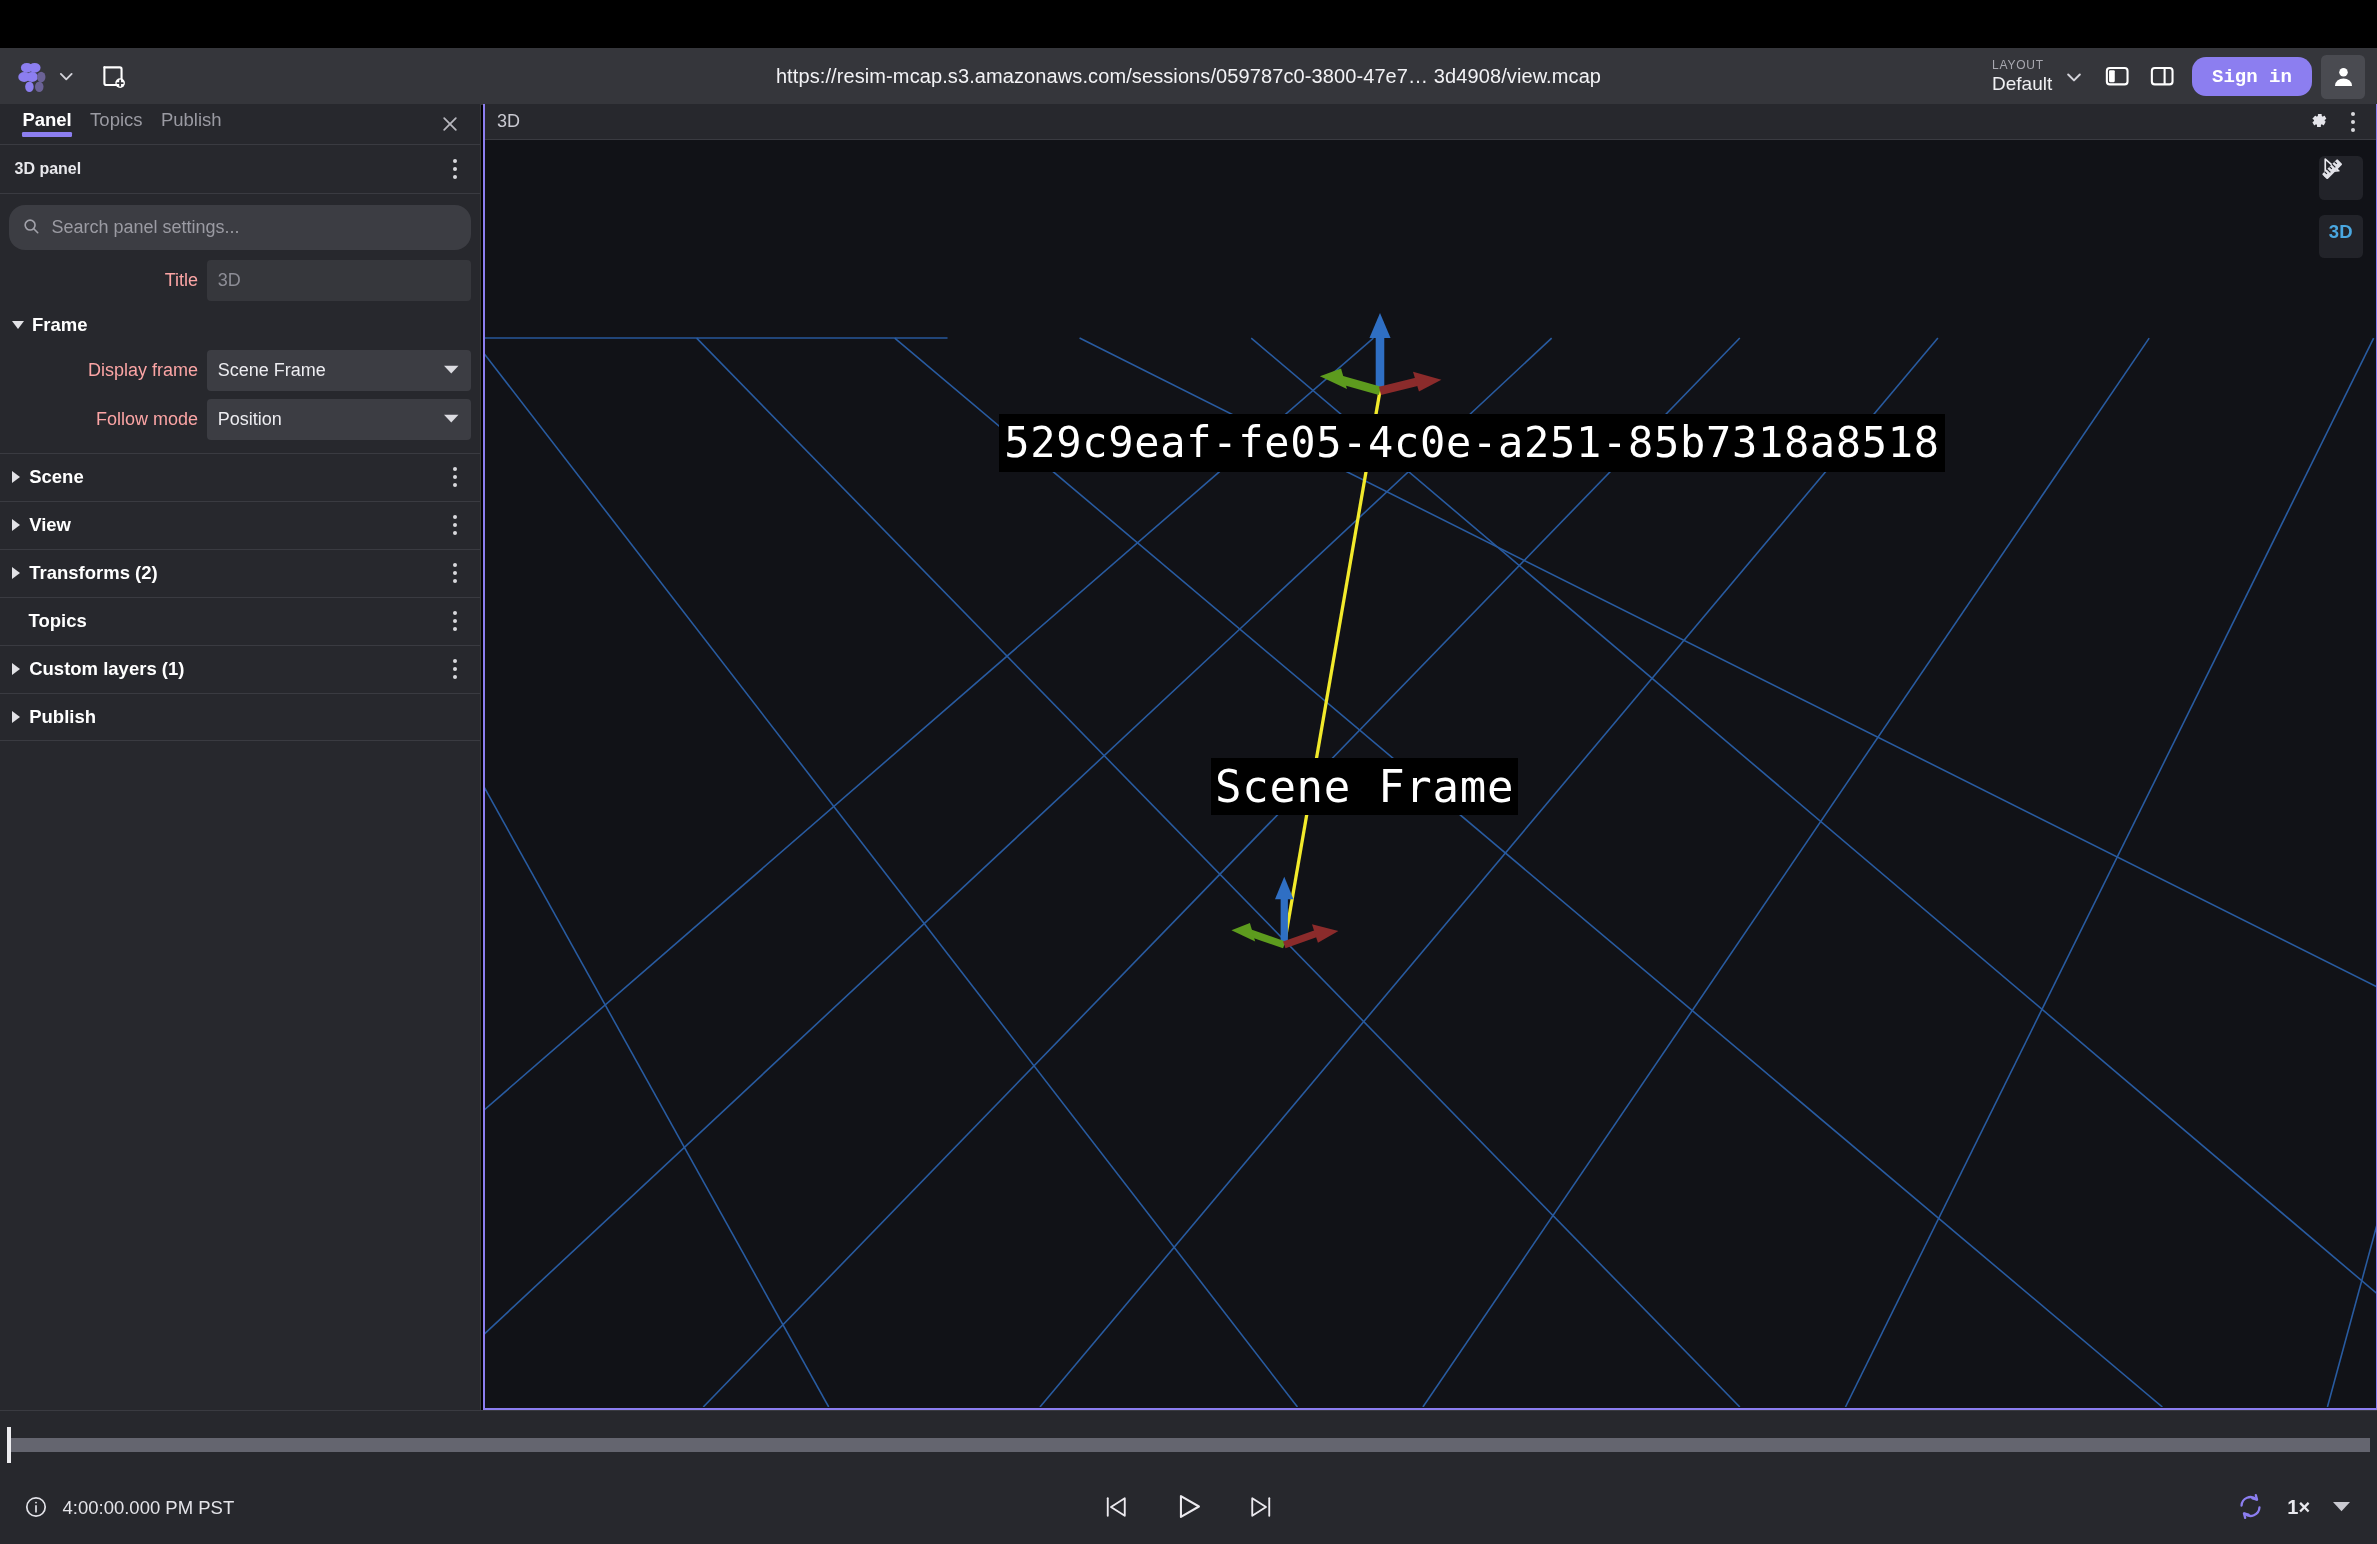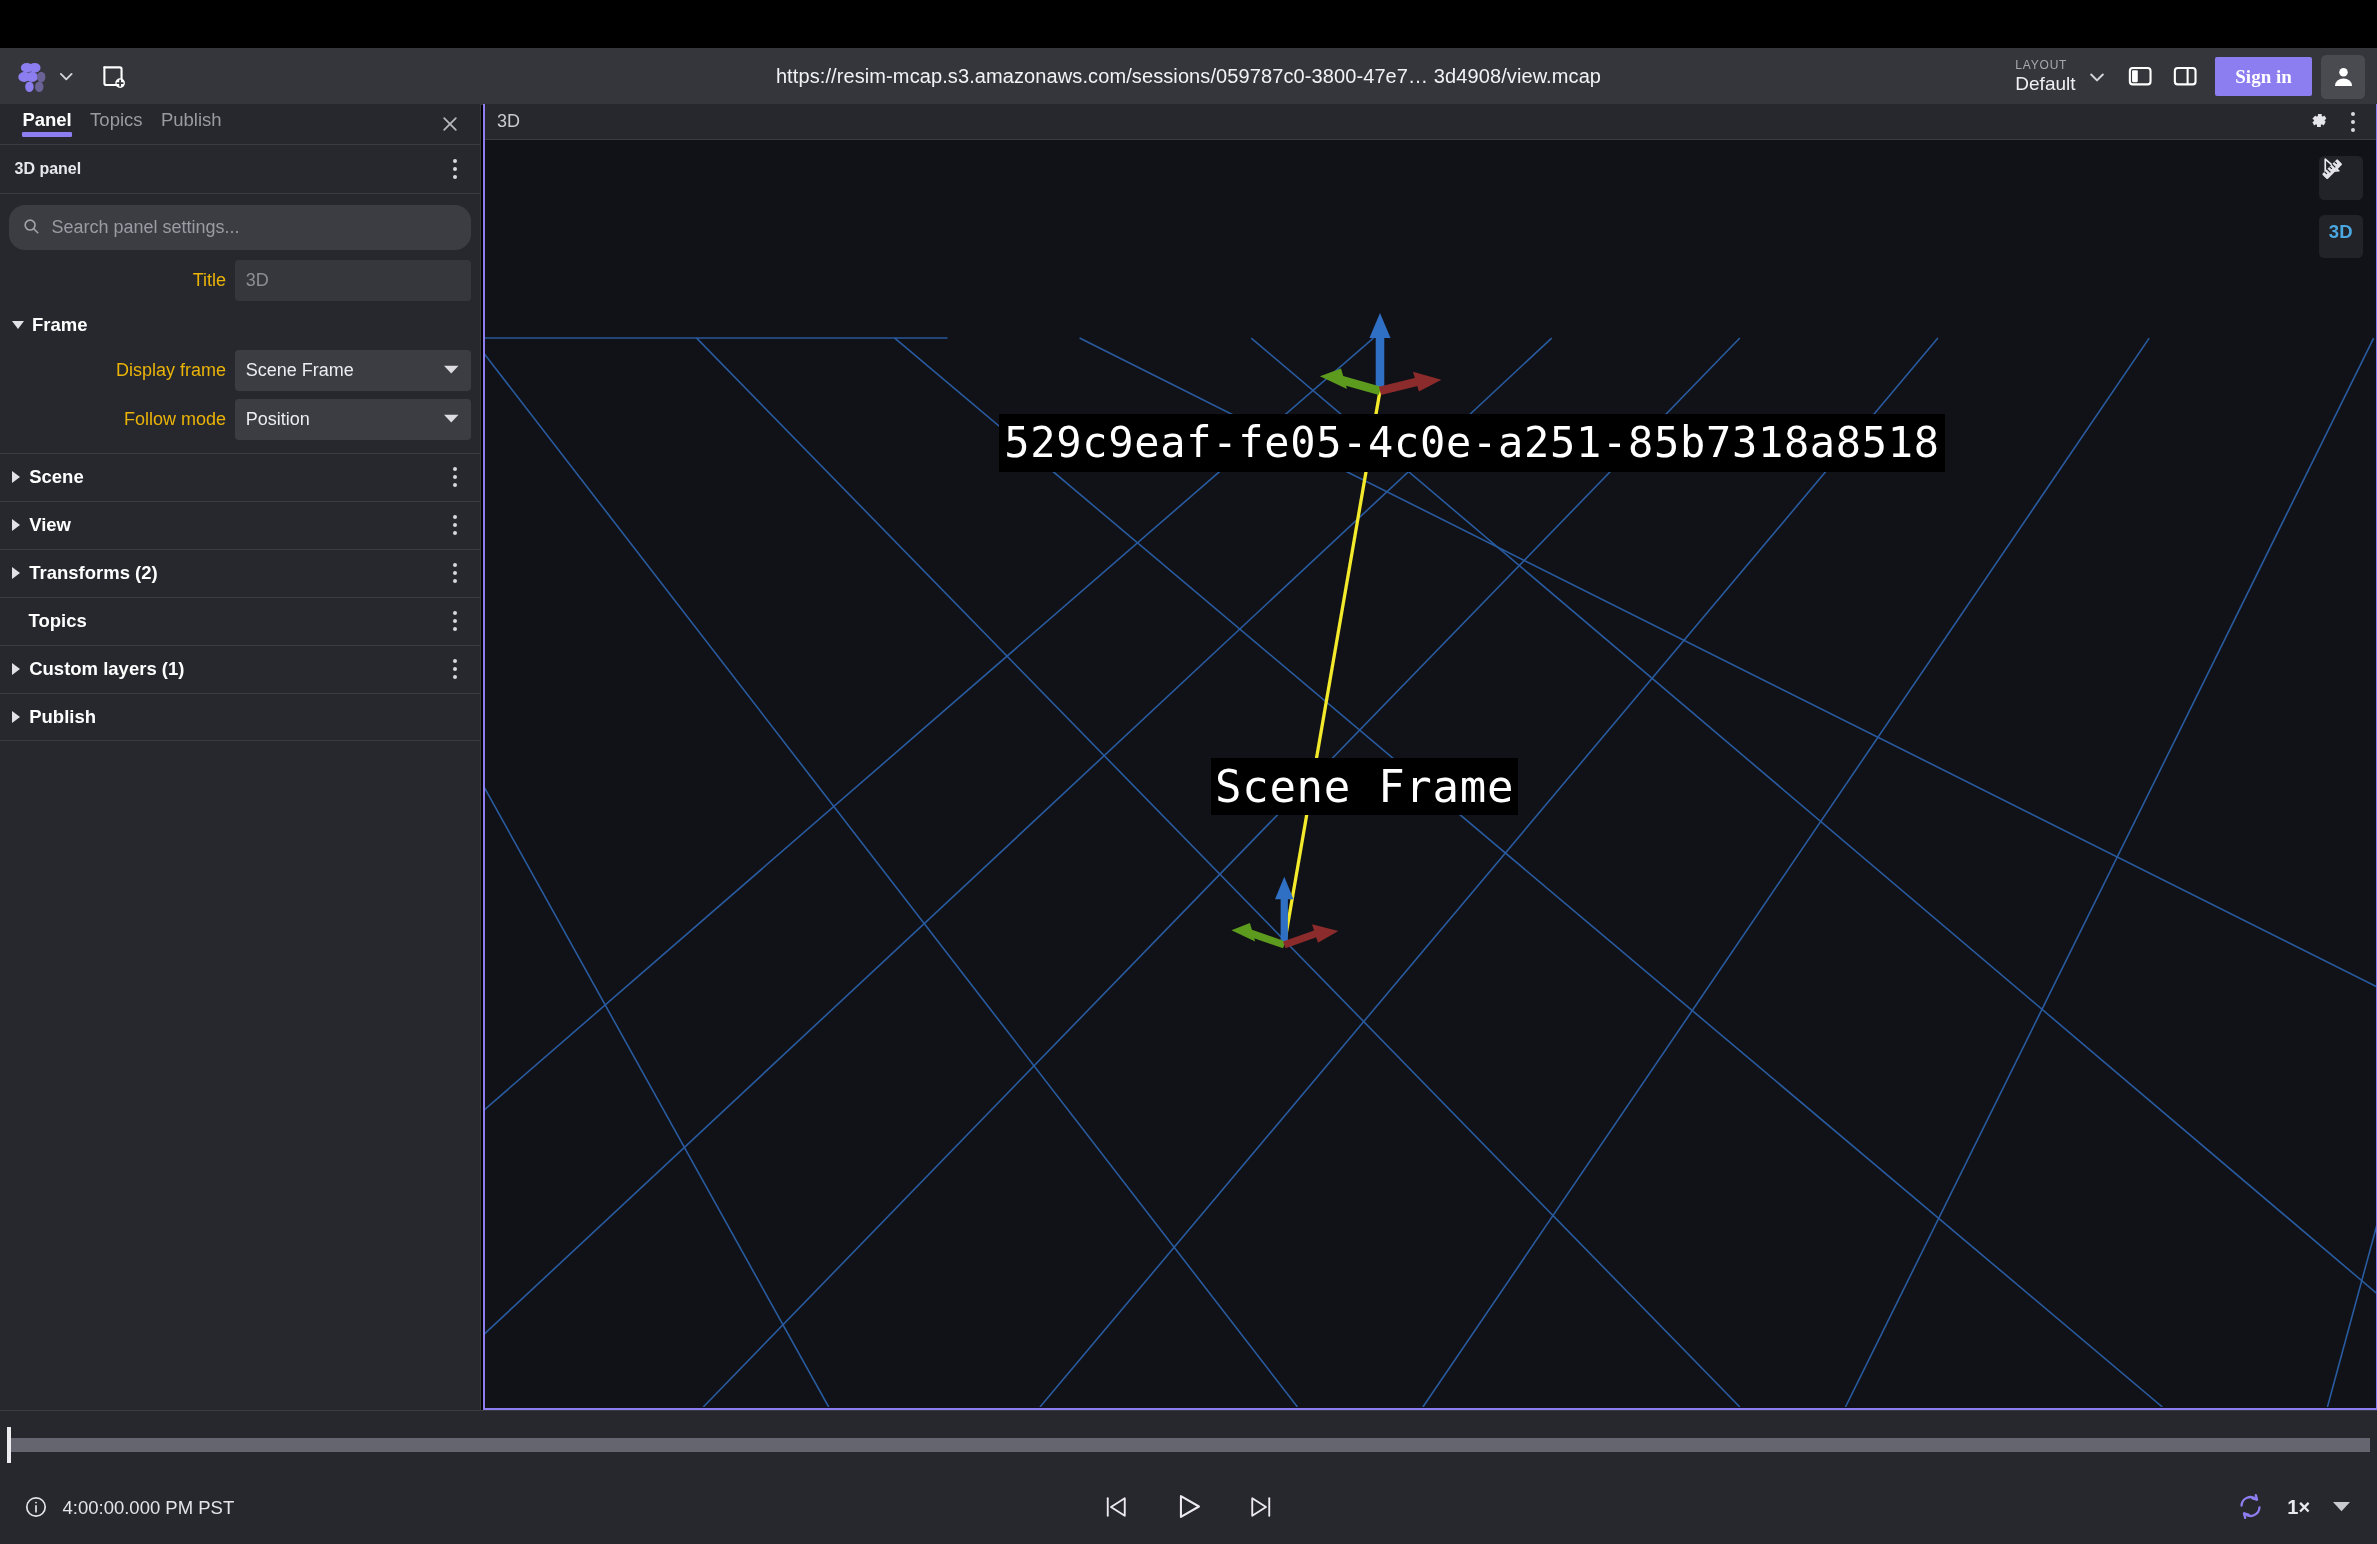--- a/index.html
+++ b/index.html
@@ -46,22 +46,22 @@
   .layout-text { display:flex; flex-direction:column; line-height:1.05; }
   .layout-label { color:#a8a8b0; font-size:12px; letter-spacing:0.8px; }
   .layout-value { color:#f0f0f3; font-size:19px; margin-top:2px; }
   .layout-chev { width:38px; height:38px; display:flex; align-items:center; justify-content:center; }
   .icon-btn {
     width:41px; height:41px; display:flex; align-items:center; justify-content:center;
     border-radius:5.3px; margin-left:4px;
   }
   .signin {
     background:#8c7ef0; color:#fff; font-size:19px; font-weight:600;
-    padding:8.6px 20px; border-radius:2px; margin-left:9.2px; margin-right:9.2px;
-    border:none; cursor:pointer; font-family:Liberation Serif, serif;
+    padding:8.6px 20px; border-radius:14px; margin-left:9.2px; margin-right:9.2px;
+    border:none; cursor:pointer; font-family:Liberation Mono, monospace;
   }
   .avatar-btn {
     width:44px; height:44px; background:#4a4b51; border-radius:5.3px;
     display:flex; align-items:center; justify-content:center;
   }
 
   
   .sidebar {
     position:absolute; left:0; top:104px; width:481px; height:1306px;
     background:#27282d;
@@ -104,21 +104,21 @@
     background:transparent; border:none; outline:none;
     color:#c8c8cf; font-size:18px; flex:1;
     font-family:"Liberation Sans", sans-serif;
   }
   .search-box input::placeholder { color:#9b9ba3; }
 
   .field-row {
     display:flex; align-items:center; padding:4px 9.2px 4px 0; gap:9.2px;
   }
   .field-label {
-    width:198px; text-align:right; color:#eab308; font-size:18px;margin-left:28px;
+    width:198px; text-align:right; color:#fca5a5; font-size:18px;
   }
   .field-ctrl {
     flex:1; height:41px; background:#3c3d43; border-radius:4px;
     display:flex; align-items:center; padding:0 10.6px; position:relative;
   }
   .field-ctrl.plain { background:#36373c; }
   .field-ctrl .val { color:#ededf1; font-size:18px; }
   .field-ctrl .ph { color:#8d8d96; font-size:18px; }
   .sel-arrow { position:absolute; right:12px; top:50%; transform:translateY(-50%); }
 

